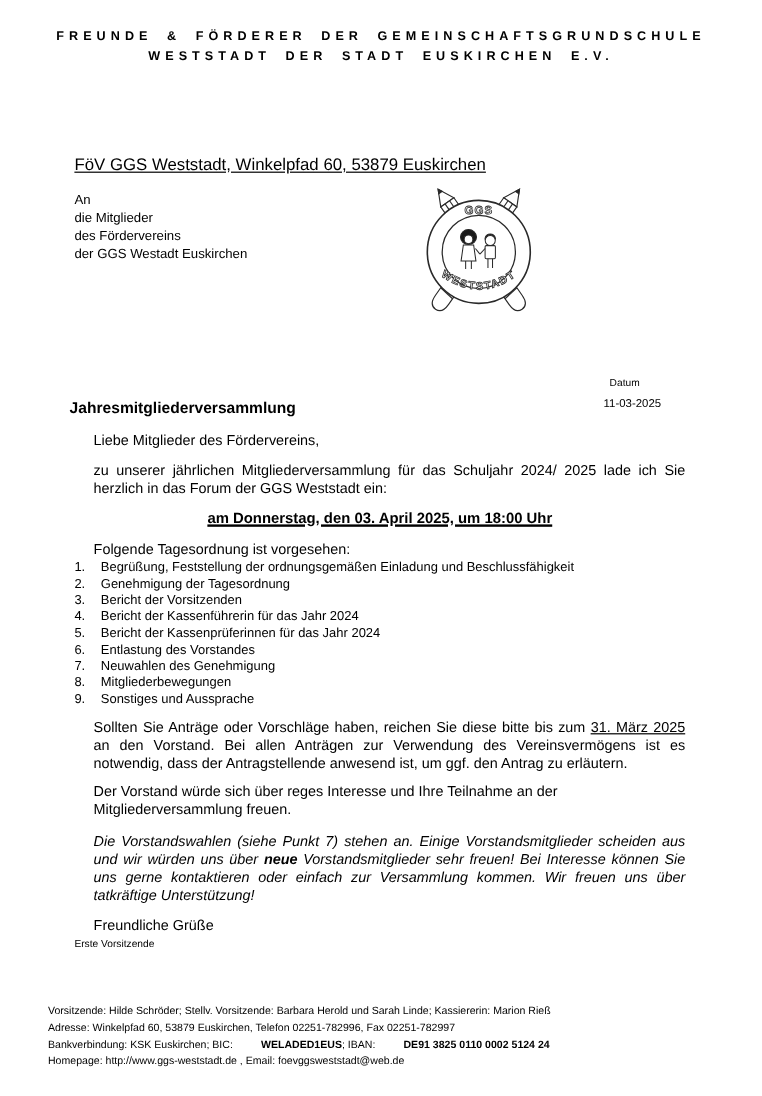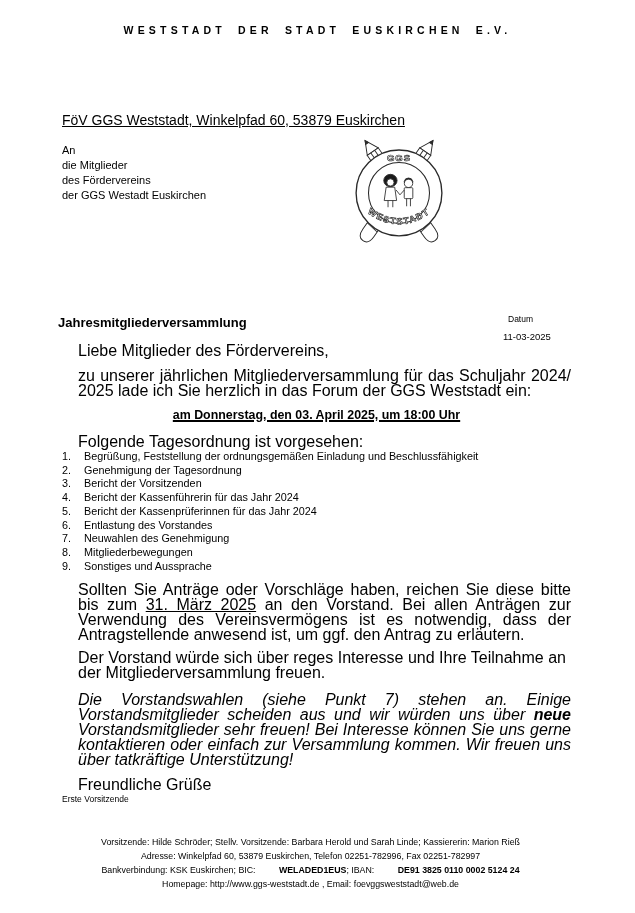--- a/index.html
+++ b/index.html
@@ -39,21 +39,21 @@
   .logo-wrap { width: 124px; margin-left: auto; margin-right: 110px; margin-top: -13px; }
   .logo-wrap svg { display: block; width: 124px; height: 143px; }
 
   .title-row { margin-top: 42px; position: relative; }
   .doc-title { font-size: 13px; font-weight: bold; margin-left: -4px; }
 
   .date-block { position: absolute; left: 503px; top: 314px; font-size: 8.5px; }
   .date-label { padding-left: 5px; }
   .date-value { margin-top: 7px; font-size: 9.5px; }
 
-  .para { font-size: 16px; line-height: 15px; padding-left: 16px; }
+  .para { font-size: 12px; line-height: 15px; padding-left: 16px; }
   .just { text-align: justify; }
 
   .salutation { margin-top: 13px; }
   .intro { margin-top: 10px; }
 
   .meeting {
     margin-top: 10px;
     text-align: center;
     font-size: 12.4px;
     font-weight: bold;
@@ -71,32 +71,34 @@
   .p-election { margin-top: 12px; font-style: italic; }
   .p-election .b { font-weight: bold; }
 
   .greeting { margin-top: 10px; }
   .sig { margin-top: 13px; }
   .role { margin-top: 2px; font-size: 8.5px; }
 
   .footer {
     position: absolute;
     left: 0; right: 14px; top: 836px;
-    text-align: center;
+    text-align: left;
     font-size: 8.8px;
     line-height: 13.9px;
+    padding-left: 40px;
   }
   .footer .b { font-weight: bold; margin-left: 21px; }
 </style>
 </head>
 <body>
 
 <div class="page">
 
   <div class="letterhead">
+    <div>FREUNDE &amp; FÖRDERER DER GEMEINSCHAFTSGRUNDSCHULE</div>
     <div>WESTSTADT DER STADT EUSKIRCHEN E.V.</div>
   </div>
 
   <div class="content">
 
     <div class="sender">FöV GGS Weststadt, Winkelpfad 60, 53879 Euskirchen</div>
 
     <div class="addr-row">
       <div class="recipient">
         <div>An</div>

